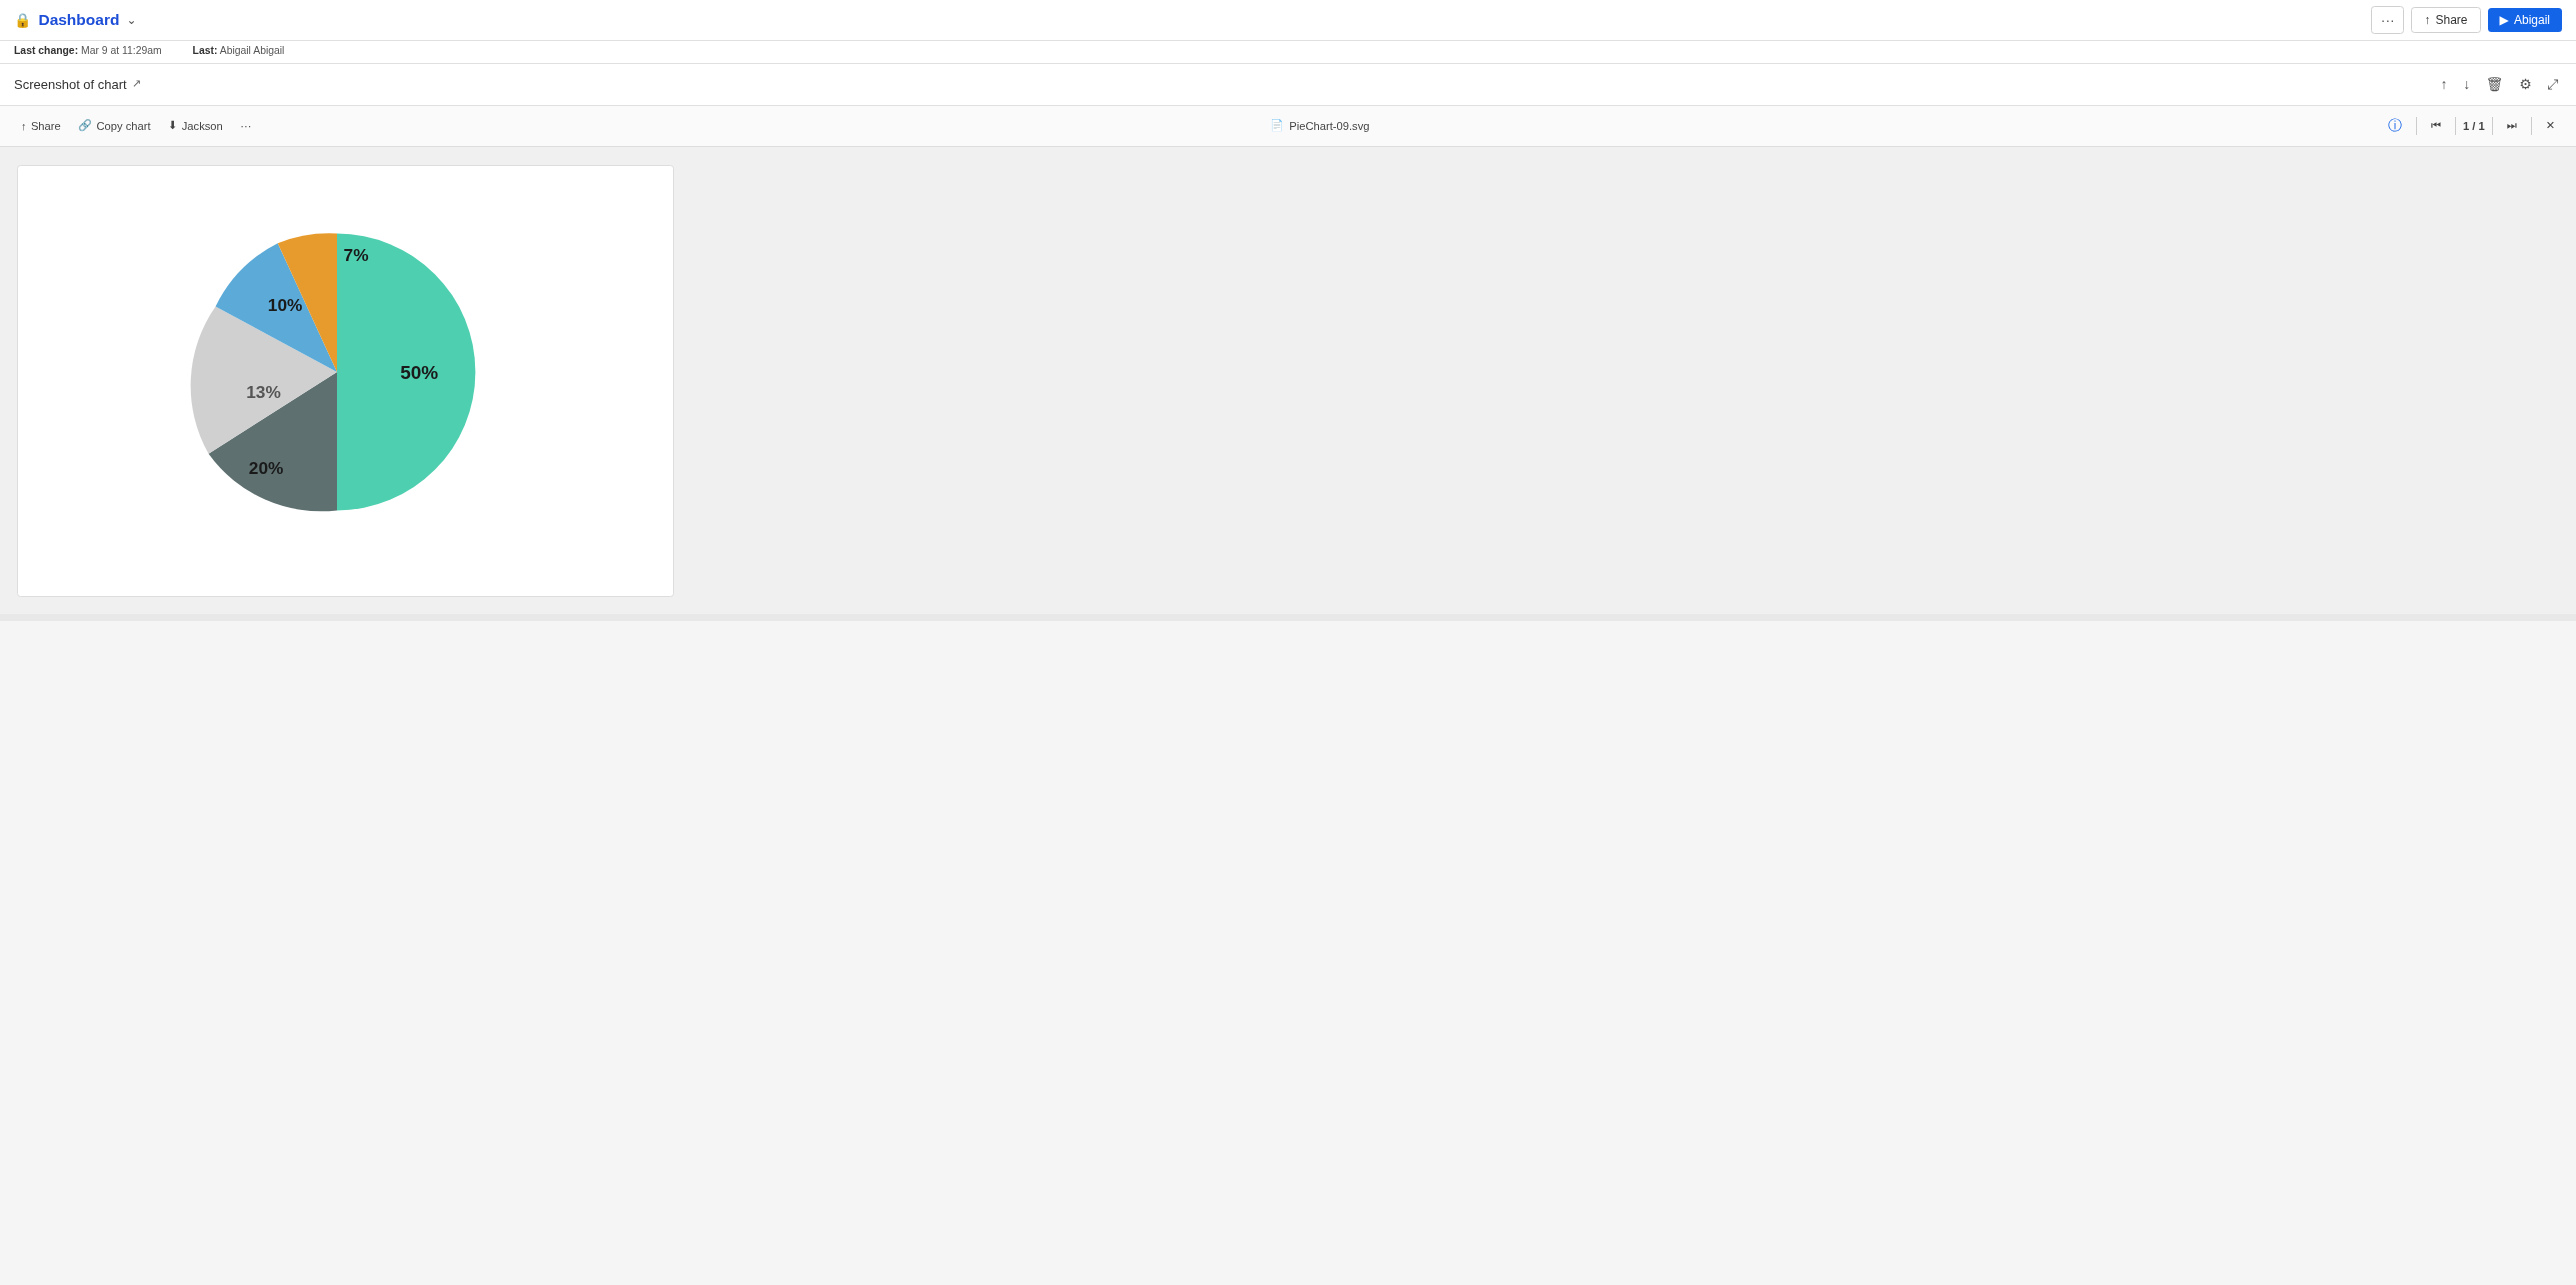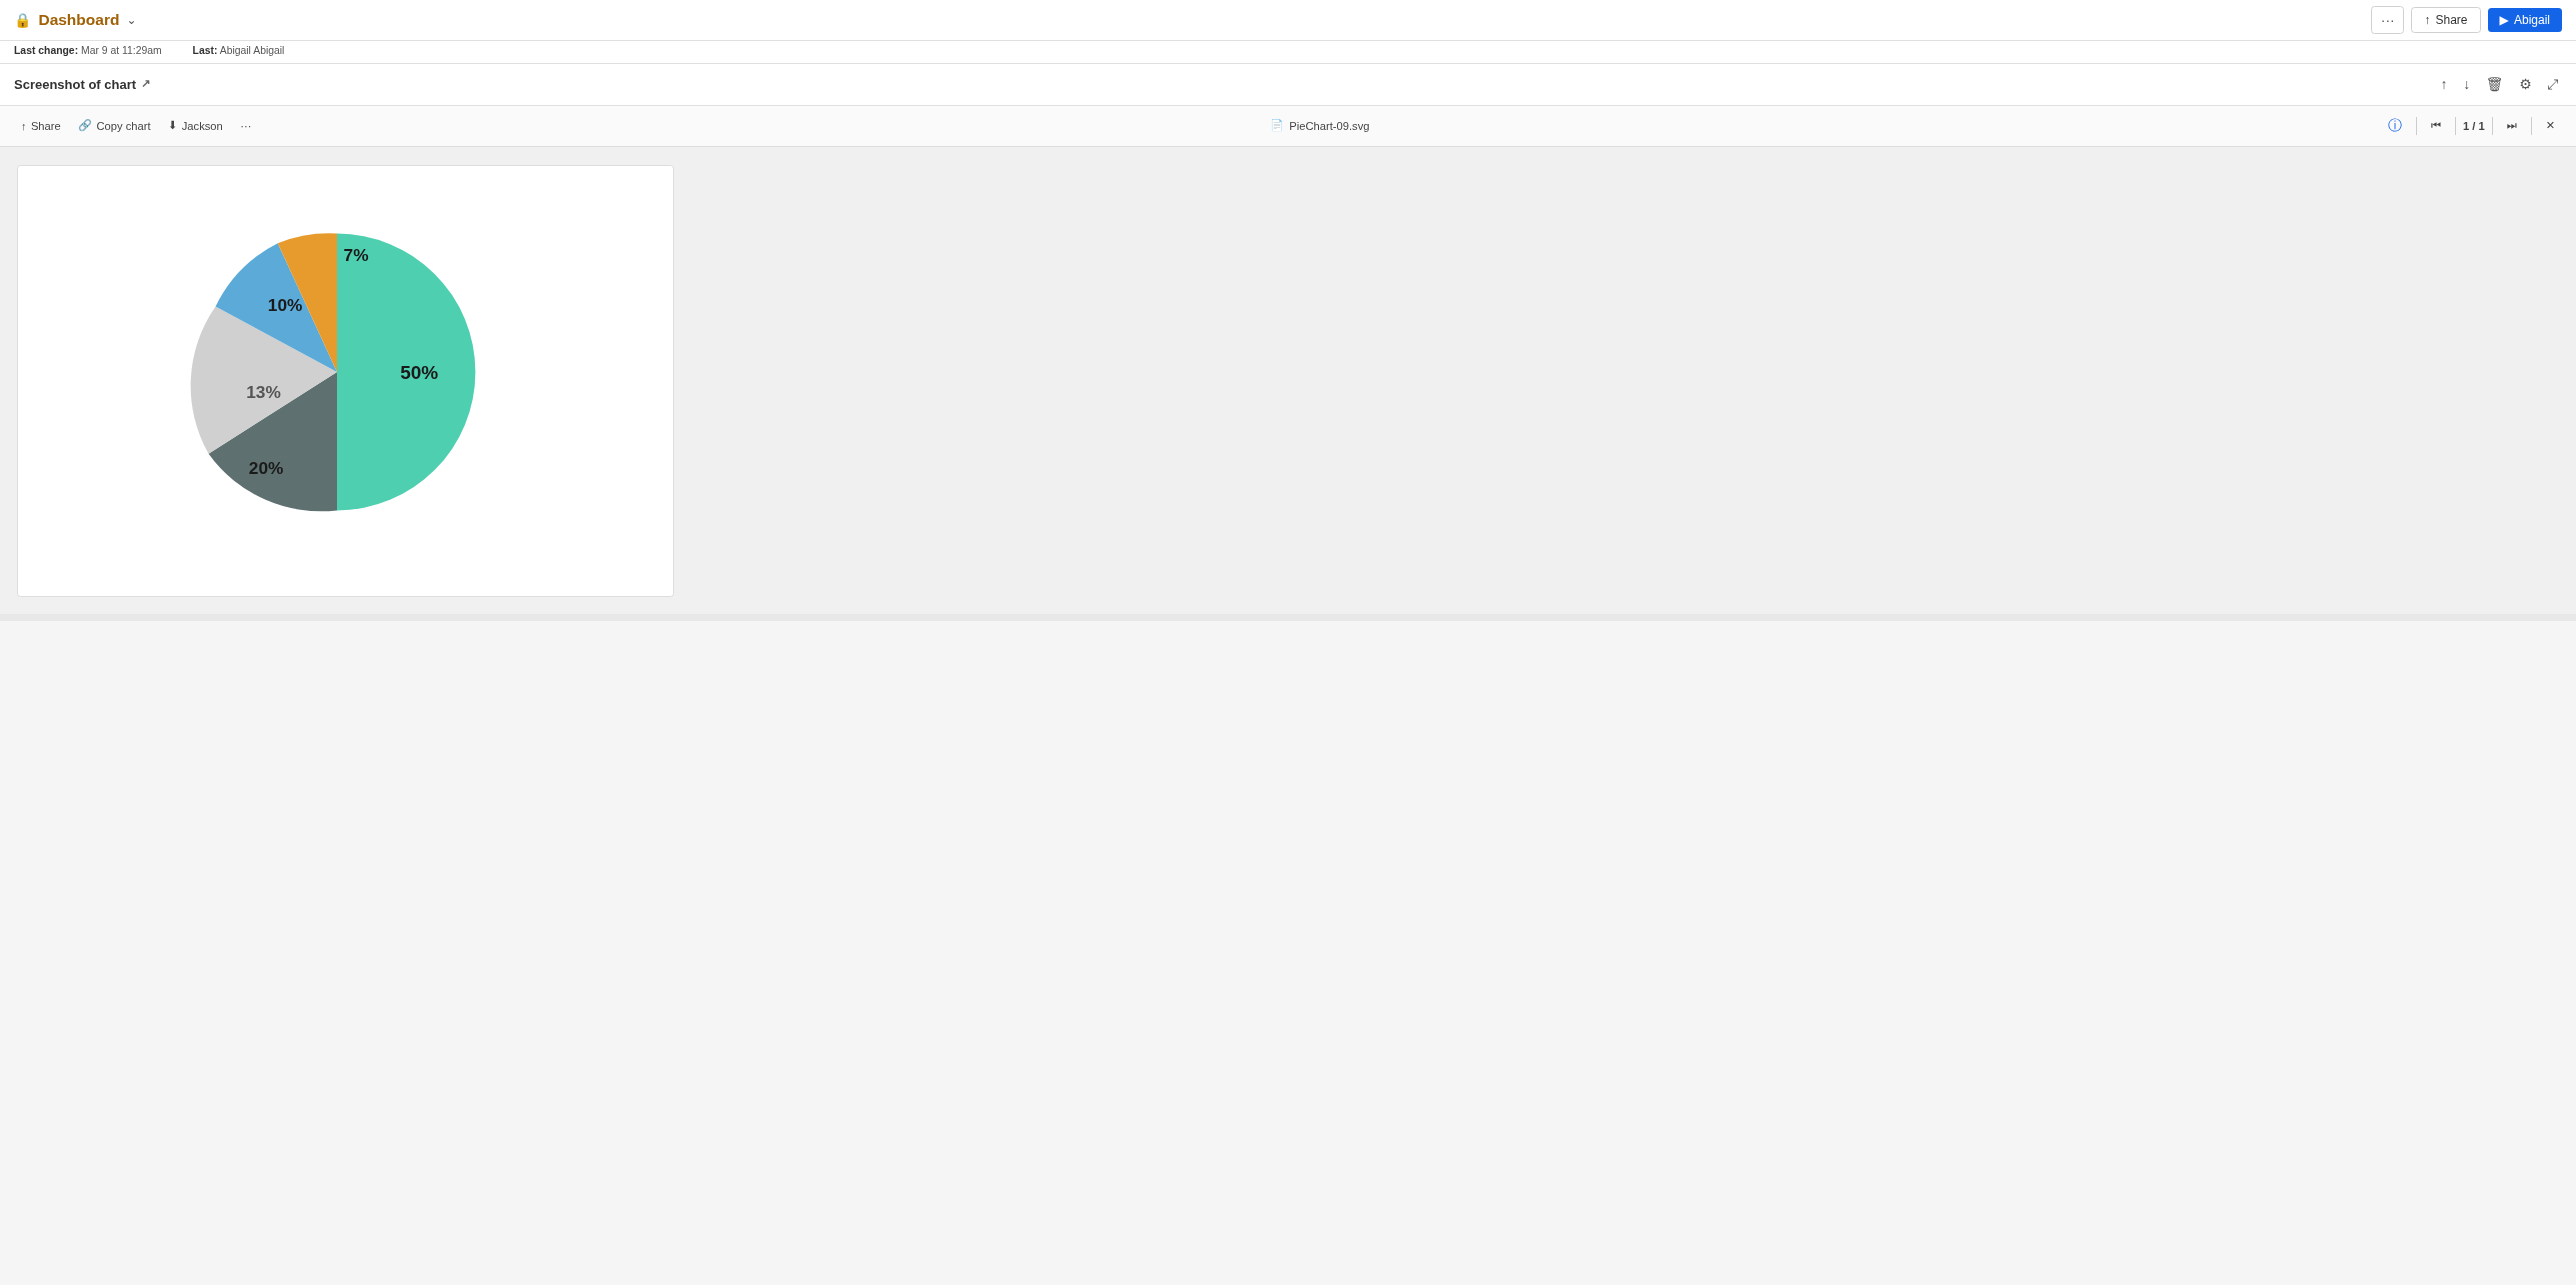--- a/index.html
+++ b/index.html
@@ -20,21 +20,21 @@
       align-items: center;
       gap: 7px;
     }
     .lock-icon {
       color: #666;
       font-size: 14px;
     }
     .dashboard-title {
       font-size: 15.5px;
       font-weight: 600;
-      color: #a16207;
+      color: #1d4ed8;
     }
     .chevron-icon {
       color: #555;
       font-size: 12px;
     }
     .top-header-right {
       display: flex;
       align-items: center;
       gap: 7px;
     }
@@ -89,21 +89,21 @@
     .section-header {
       background: #fff;
       border-bottom: 0.9px solid #e0e0e0;
       padding: 8.6px 14px;
       display: flex;
       align-items: center;
       justify-content: space-between;
     }
     .section-title {
       font-size: 13px;
-      font-weight: 700;
+      font-weight: 400;
       display: flex;
       align-items: flex-start;
       gap: 5.2px;
     }
     .section-actions {
       display: flex;
       align-items: center;
       gap: 8.6px;
     }
     .section-action-btn {

